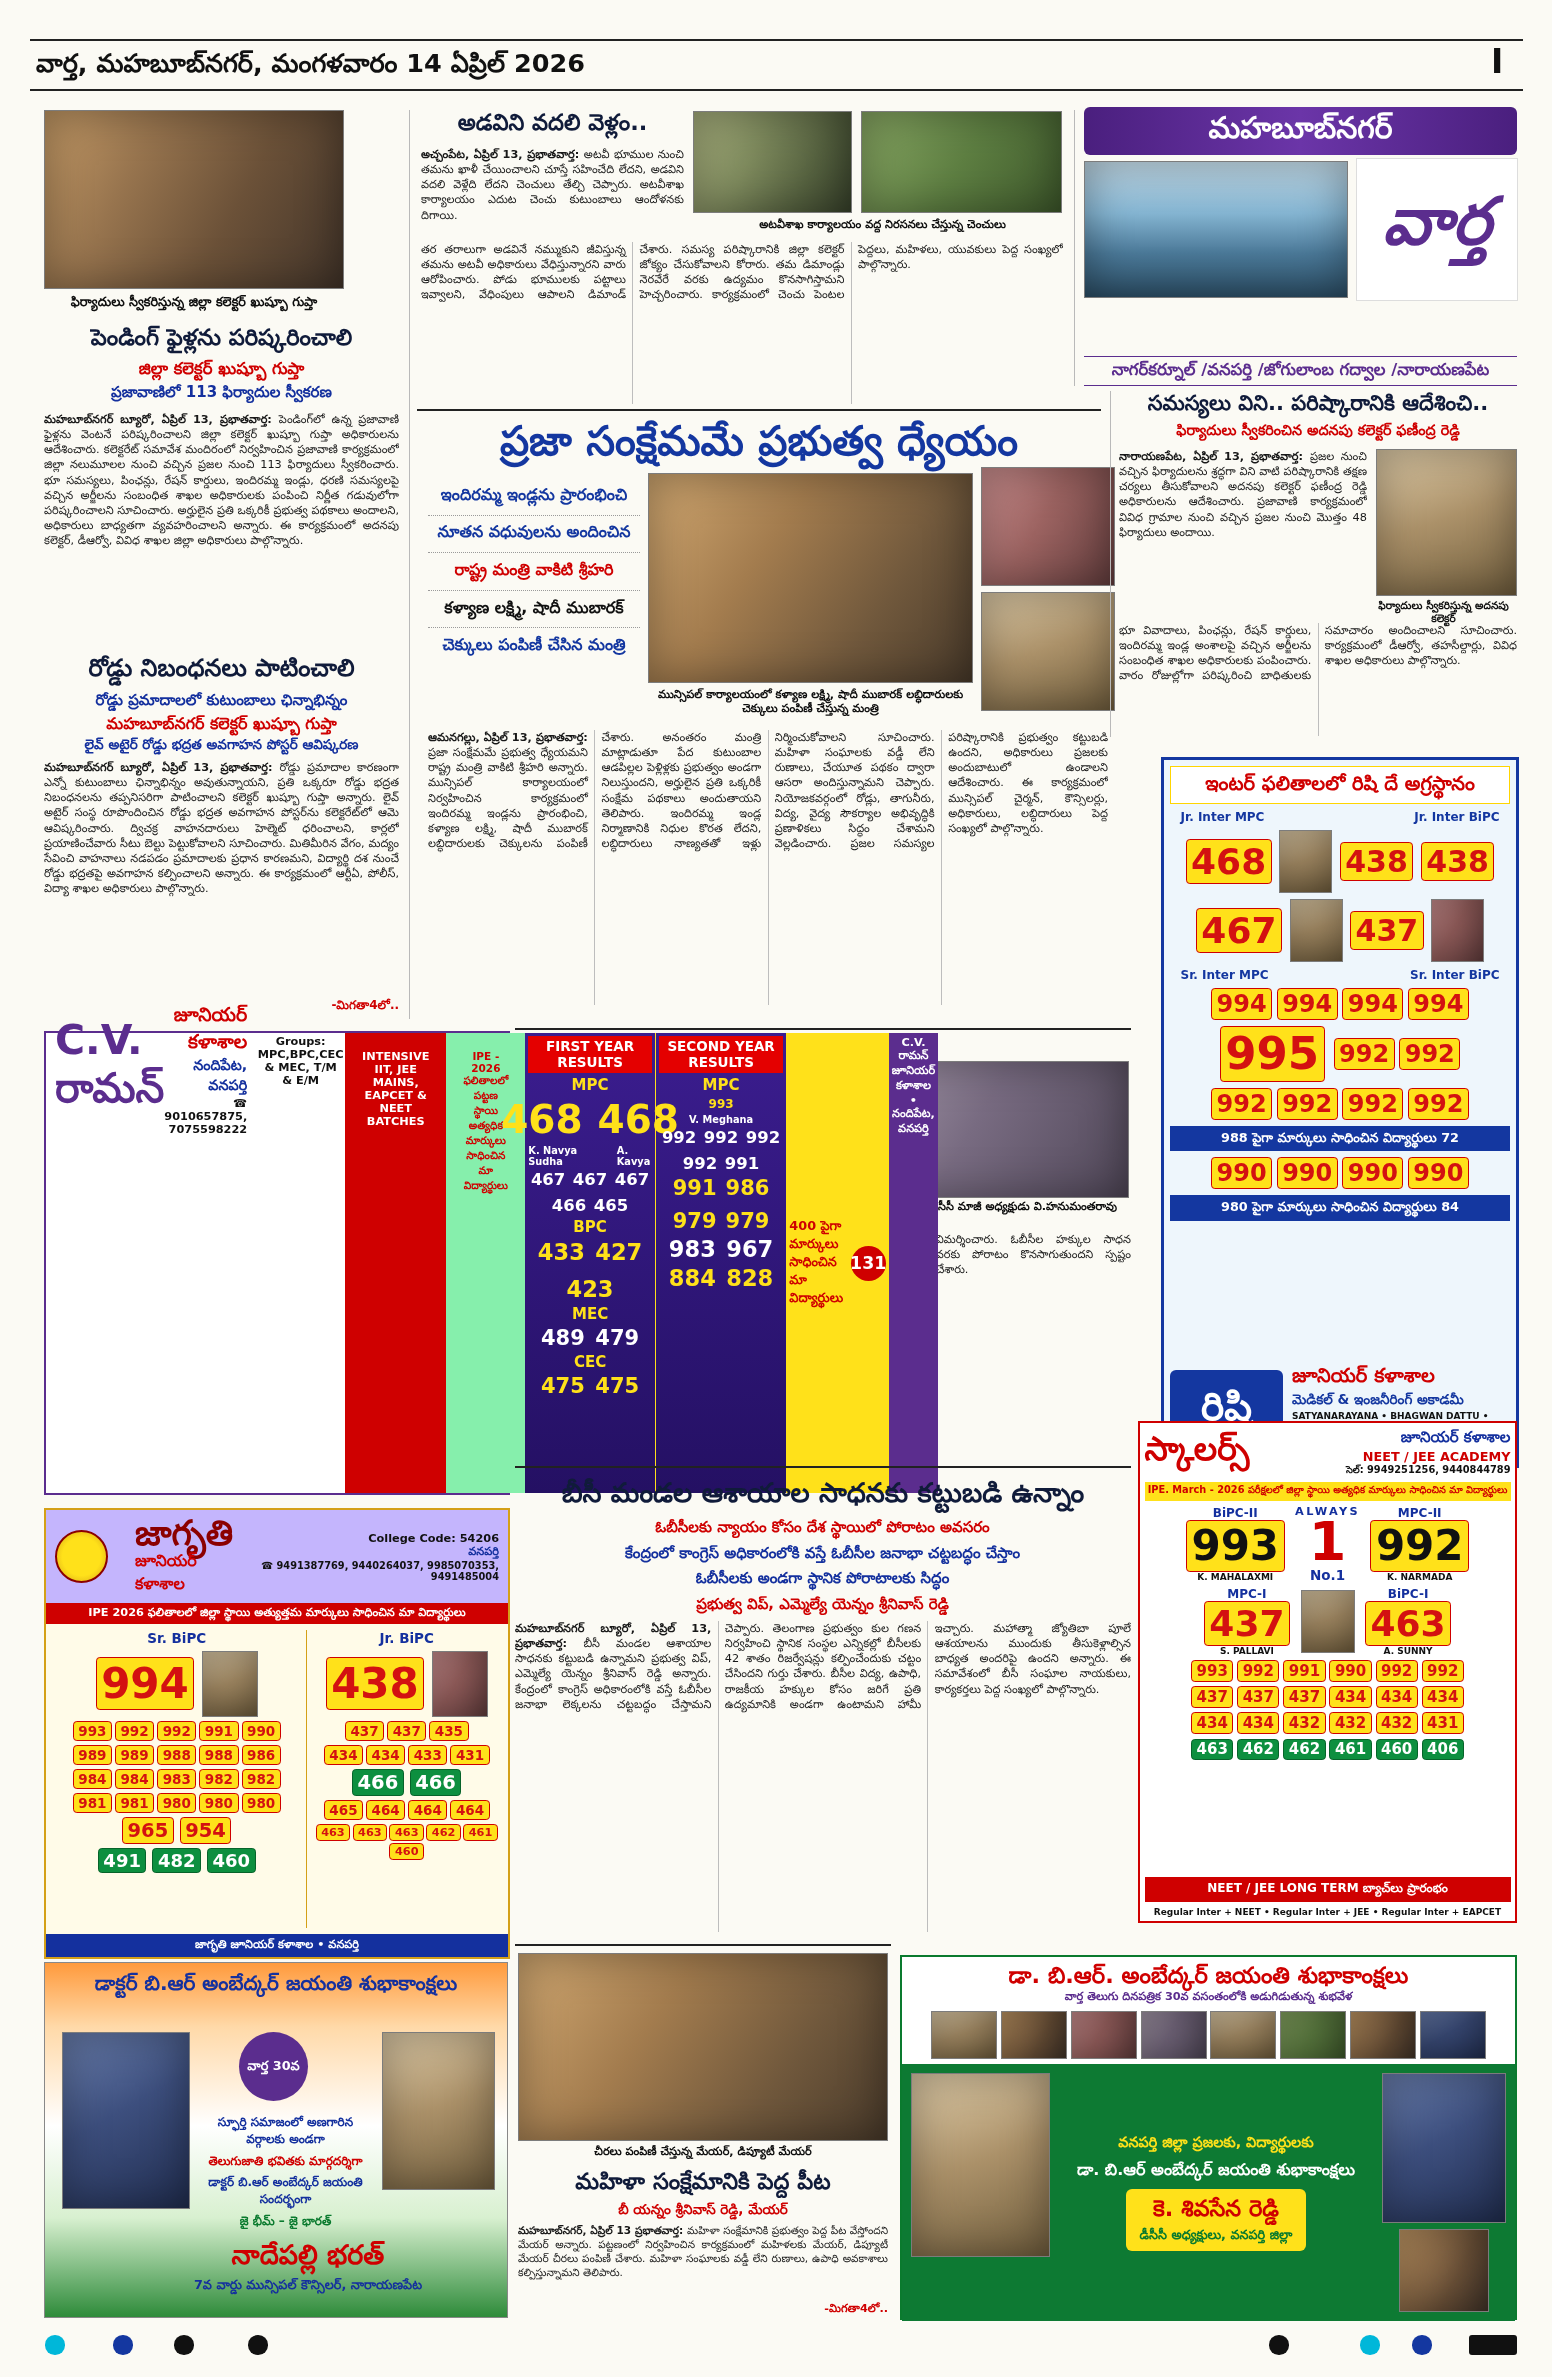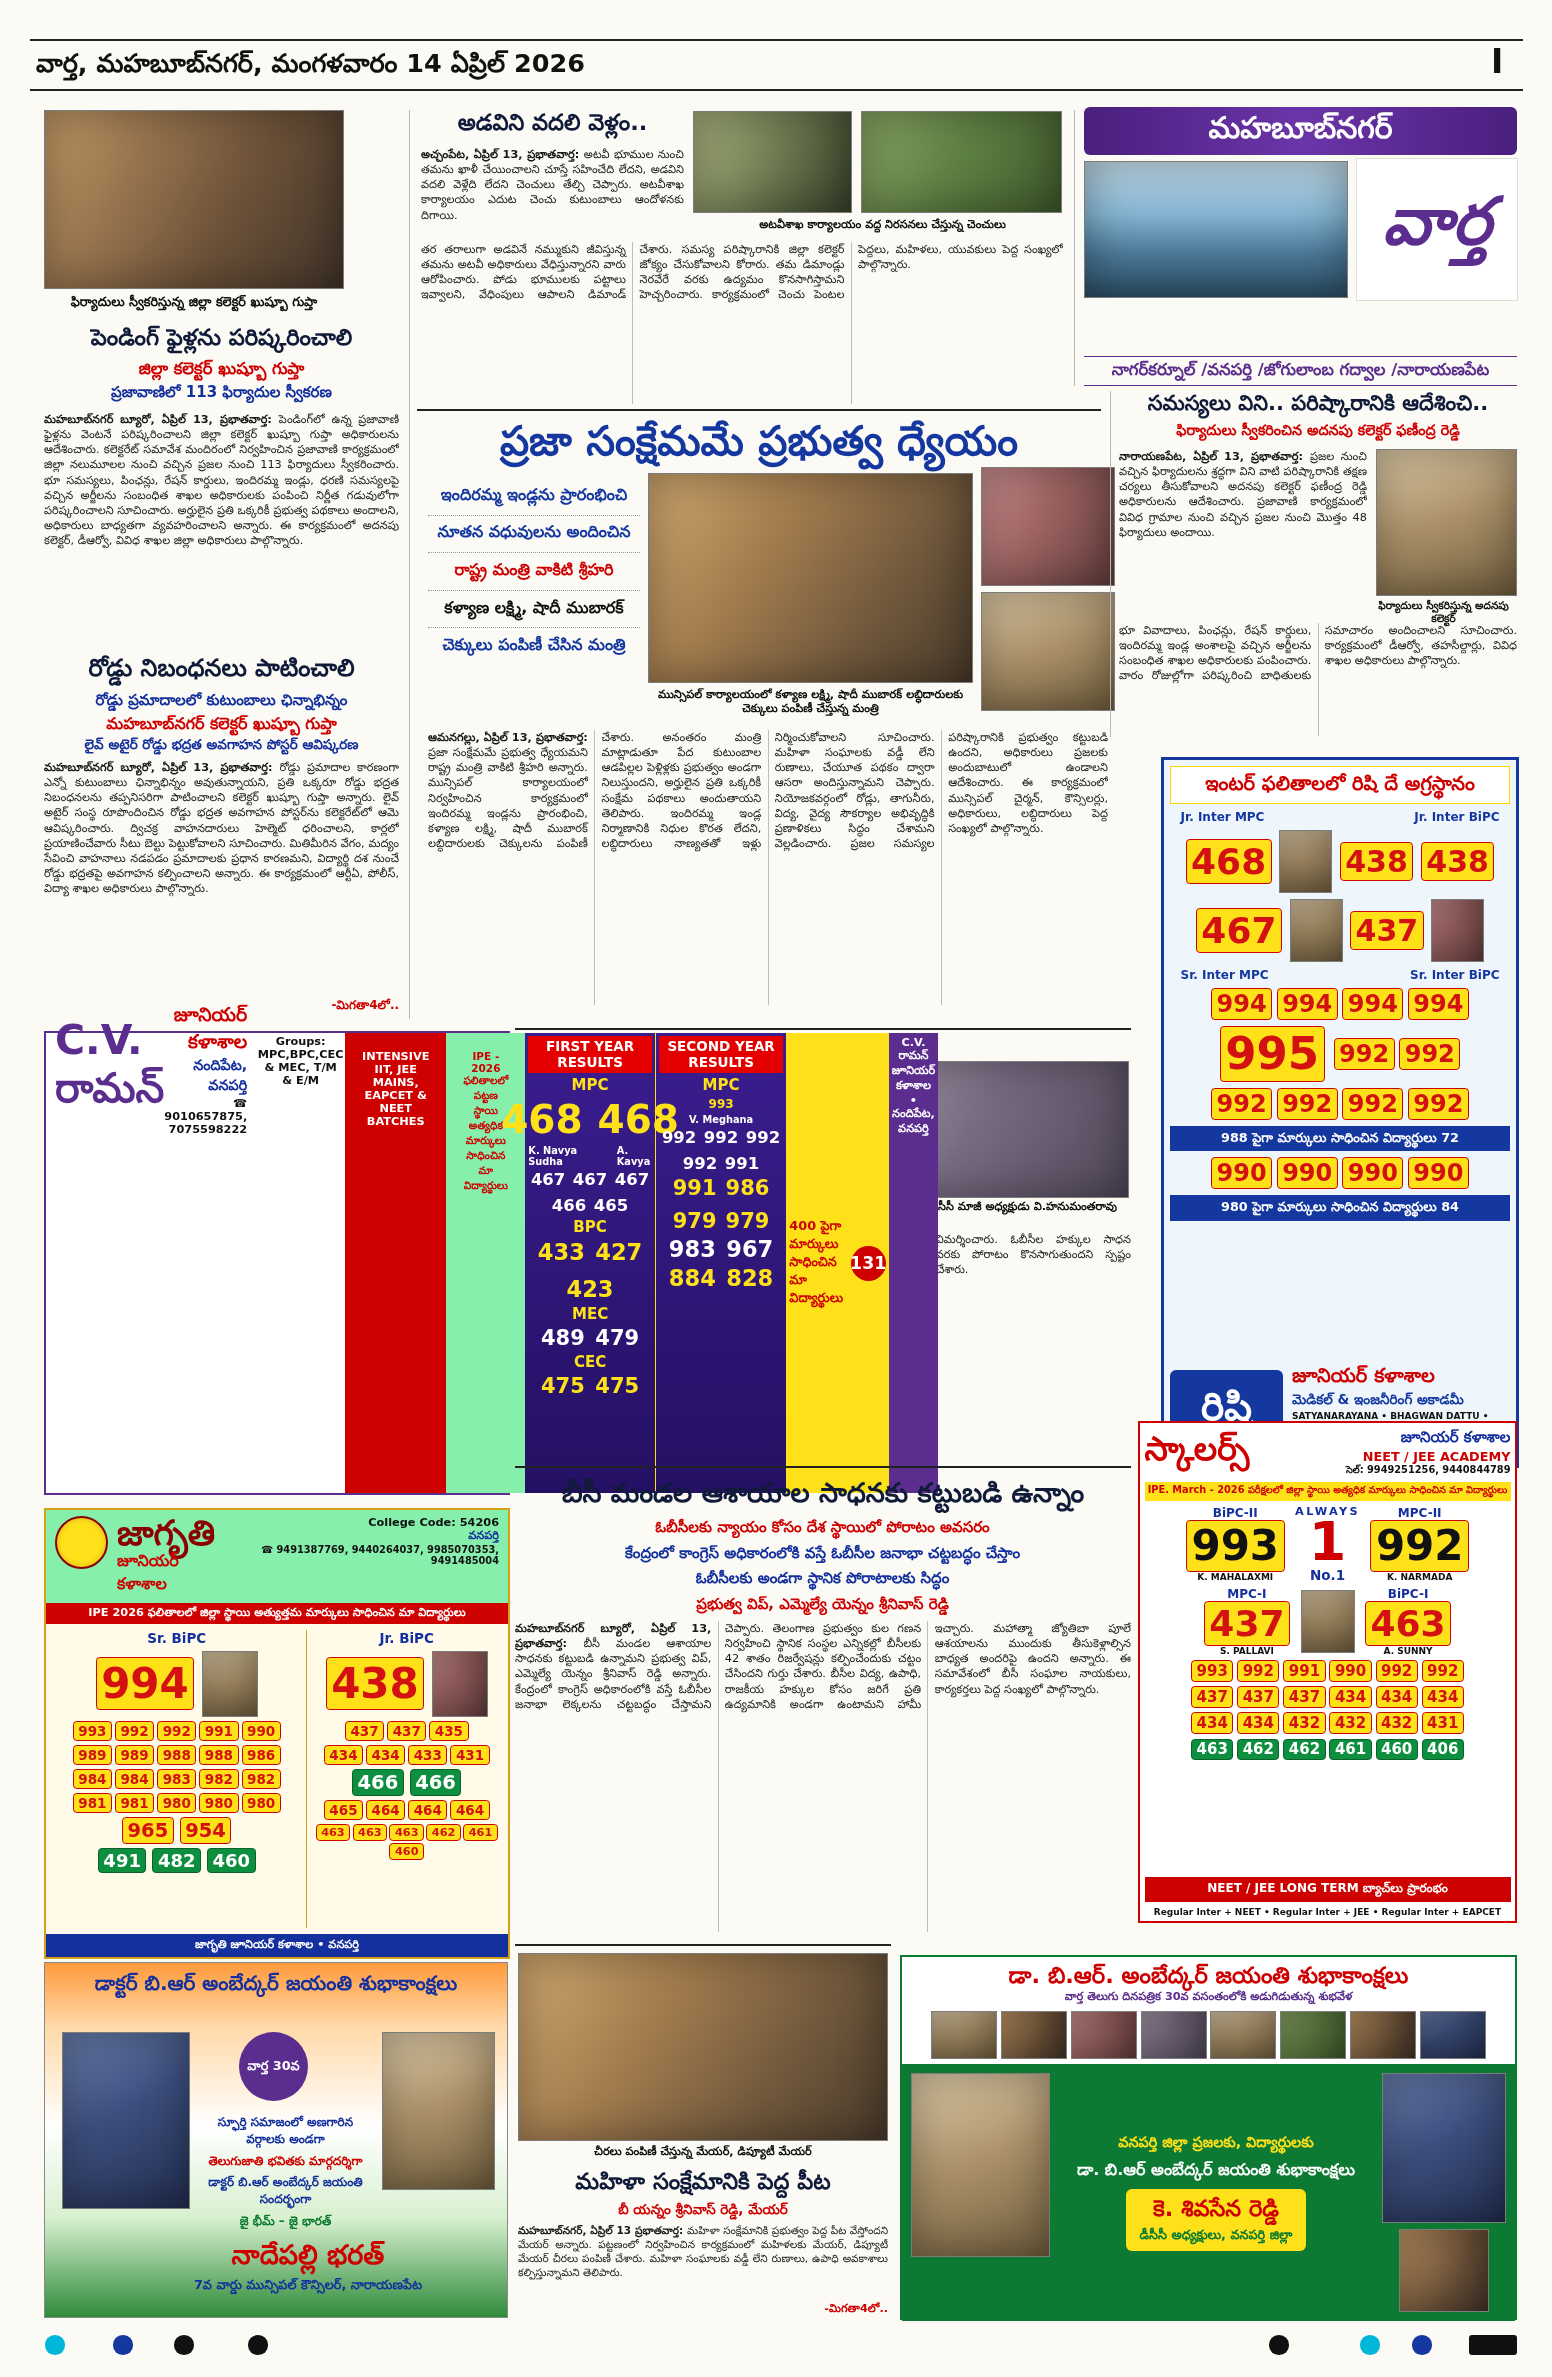--- a/index.html
+++ b/index.html
@@ -280,21 +280,21 @@
     <div class="sub-red" style="font-size:15px;padding:2.3px 0">ఓబీసీలకు న్యాయం కోసం దేశ స్థాయిలో పోరాటం అవసరం</div>
     <div class="sub-blue" style="font-size:15px;padding:2.3px 0">కేంద్రంలో కాంగ్రెస్ అధికారంలోకి వస్తే ఓబీసీల జనాభా చట్టబద్ధం చేస్తాం</div>
     <div class="sub-blue" style="font-size:15px;padding:2.3px 0">ఓబీసీలకు అండగా స్థానిక పోరాటాలకు సిద్ధం</div>
     <div class="sub-red" style="font-size:15px;padding:2.3px 0">ప్రభుత్వ విప్, ఎమ్మెల్యే యెన్నం శ్రీనివాస్ రెడ్డి</div>
   </div>
   <div class="abs body cols3" style="left:515px;top:1621px;width:616px;height:311px">
     <span class="dl">మహబూబ్‌నగర్ బ్యూరో, ఏప్రిల్ 13, ప్రభాతవార్త:</span><span>బీసీ మండల ఆశాయాల సాధనకు కట్టుబడి ఉన్నామని ప్రభుత్వ విప్, ఎమ్మెల్యే యెన్నం శ్రీనివాస్ రెడ్డి అన్నారు. కేంద్రంలో కాంగ్రెస్ అధికారంలోకి వస్తే ఓబీసీల జనాభా లెక్కలను చట్టబద్ధం చేస్తామని చెప్పారు. తెలంగాణ ప్రభుత్వం కుల గణన నిర్వహించి స్థానిక సంస్థల ఎన్నికల్లో బీసీలకు 42 శాతం రిజర్వేషన్లు కల్పించేందుకు చట్టం చేసిందని గుర్తు చేశారు. బీసీల విద్య, ఉపాధి, రాజకీయ హక్కుల కోసం జరిగే ప్రతి ఉద్యమానికి అండగా ఉంటామని హామీ ఇచ్చారు. మహాత్మా జ్యోతిబా పూలే ఆశయాలను ముందుకు తీసుకెళ్లాల్సిన బాధ్యత అందరిపై ఉందని అన్నారు. ఈ సమావేశంలో బీసీ సంఘాల నాయకులు, కార్యకర్తలు పెద్ద సంఖ్యలో పాల్గొన్నారు.</span>
   </div>
 
   <div class="abs" style="left:44px;top:1508px;width:466px;height:451px;border:2.3px solid #d4a017;background:#fffbe8;display:flex;flex-direction:column">
-    <div style="display:flex;align-items:flex-start;gap:9px;padding:6px 9px;background:#86efac">
+    <div style="display:flex;align-items:center;gap:27px;padding:6px 9px;background:#c4b5fd">
       <div style="width:53px;height:53px;border-radius:50%;background:radial-gradient(circle,#ffe11a 55%,#d4a017);border:2.3px solid #8b0000;flex:none"></div>
       <div>
         <div style="color:#8b0000;font-size:35px;font-weight:800;line-height:1">జాగృతి</div>
         <div style="color:#cf0000;font-size:16px;font-weight:800">జూనియర్ కళాశాల</div>
       </div>
       <div style="margin-left:auto;text-align:right">
         <div style="font-size:11.3px;font-weight:800">College Code: 54206</div>
         <div style="font-size:11.3px;font-weight:800;color:#14309e">వనపర్తి</div>
         <div style="font-size:9.8px;font-weight:700">☎ 9491387769, 9440264037, 9985070353, 9491485004</div>
       </div>

